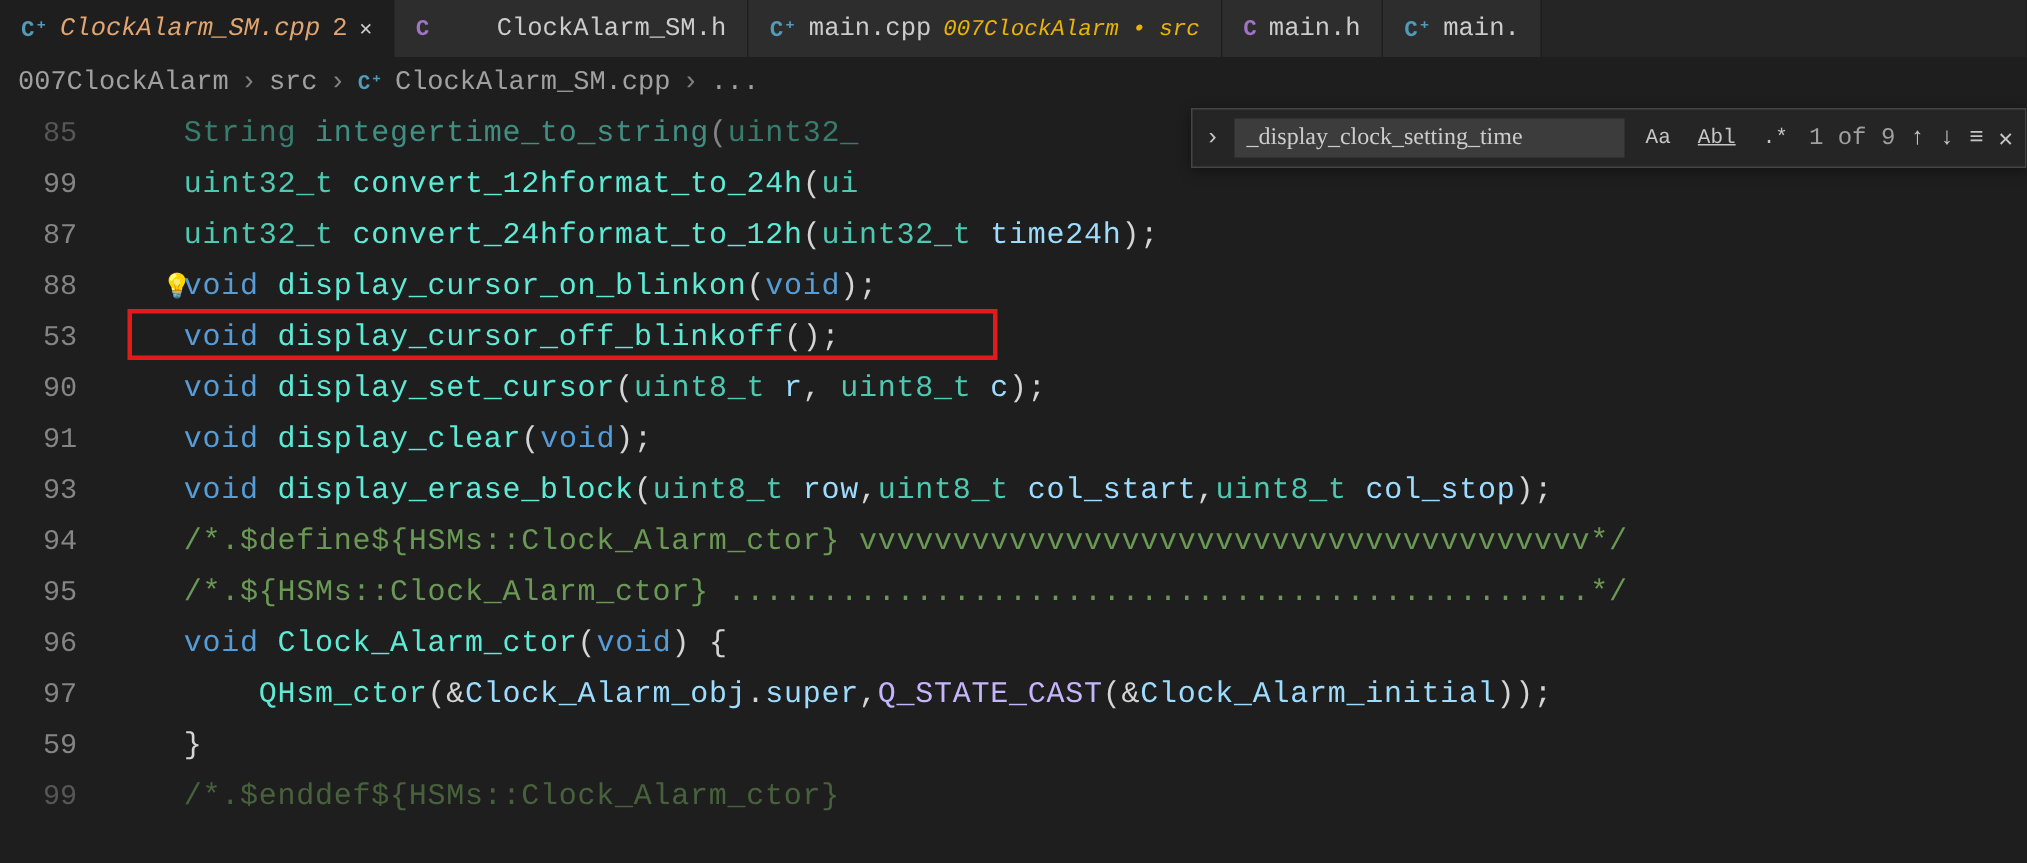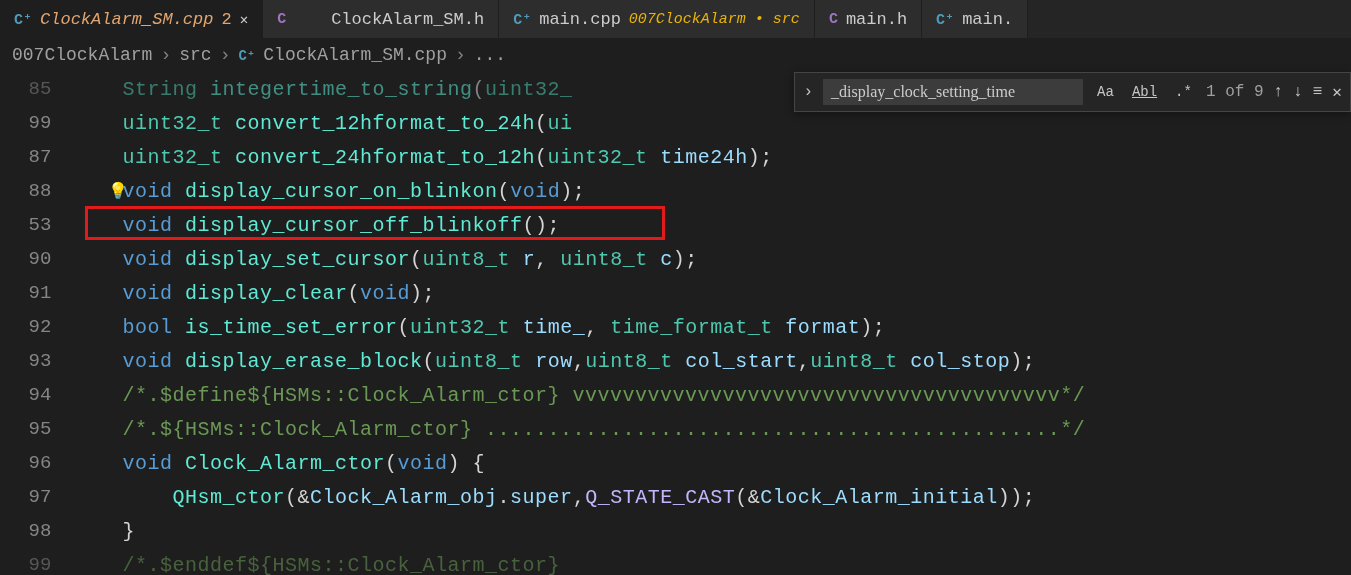--- a/index.html
+++ b/index.html
@@ -204,45 +204,41 @@
     </div>
     <div class="line">
       <div class="gutter">90</div>
       <div class="code">   <span class="kw">void</span><span class="op"> </span><span class="fn">display_set_cursor</span><span class="pun">(</span><span class="type">uint8_t</span><span class="op"> </span><span class="param">r</span><span class="pun">, </span><span class="type">uint8_t</span><span class="op"> </span><span class="param">c</span><span class="pun">);</span></div>
     </div>
     <div class="line">
       <div class="gutter">91</div>
       <div class="code">   <span class="kw">void</span><span class="op"> </span><span class="fn">display_clear</span><span class="pun">(</span><span class="kw">void</span><span class="pun">);</span></div>
     </div>
     <div class="line">
-      <div class="gutter">92</div>
-      <div class="code">   <span class="kw">bool</span><span class="op"> </span><span class="fn">is_time_set_error</span><span class="pun">(</span><span class="type">uint32_t</span><span class="op"> </span><span class="param">time_</span><span class="pun">, </span><span class="type">time_format_t</span><span class="op"> </span><span class="param">format</span><span class="pun">);</span></div>
-    </div>
-    <div class="line">
       <div class="gutter">93</div>
       <div class="code">   <span class="kw">void</span><span class="op"> </span><span class="fn">display_erase_block</span><span class="pun">(</span><span class="type">uint8_t</span><span class="op"> </span><span class="param">row</span><span class="pun">,</span><span class="type">uint8_t</span><span class="op"> </span><span class="param">col_start</span><span class="pun">,</span><span class="type">uint8_t</span><span class="op"> </span><span class="param">col_stop</span><span class="pun">);</span></div>
     </div>
     <div class="line">
       <div class="gutter">94</div>
       <div class="code">   <span class="comment">/*.$define${HSMs::Clock_Alarm_ctor} vvvvvvvvvvvvvvvvvvvvvvvvvvvvvvvvvvvvvvv*/</span></div>
     </div>
     <div class="line">
       <div class="gutter">95</div>
       <div class="code">   <span class="comment">/*.${HSMs::Clock_Alarm_ctor} ..............................................*/</span></div>
     </div>
     <div class="line">
       <div class="gutter">96</div>
       <div class="code">   <span class="kw">void</span><span class="op"> </span><span class="fn">Clock_Alarm_ctor</span><span class="pun">(</span><span class="kw">void</span><span class="pun">) {</span></div>
     </div>
     <div class="line">
       <div class="gutter">97</div>
       <div class="code">       <span class="fn">QHsm_ctor</span><span class="pun">(&amp;</span><span class="param">Clock_Alarm_obj</span><span class="pun">.</span><span class="param">super</span><span class="pun">,</span><span class="macro">Q_STATE_CAST</span><span class="pun">(&amp;</span><span class="param">Clock_Alarm_initial</span><span class="pun">));</span></div>
     </div>
     <div class="line">
-      <div class="gutter">98</div>
+      <div class="gutter">59</div>
       <div class="code">   <span class="pun">}</span></div>
     </div>
     <div class="line dim-line">
       <div class="gutter">99</div>
       <div class="code">   <span class="comment">/*.$enddef${HSMs::Clock_Alarm_ctor} </span></div>
     </div>
     <div class="highlight-box" style="top: 134px;"></div>
   </div>
 
 </body></html>

